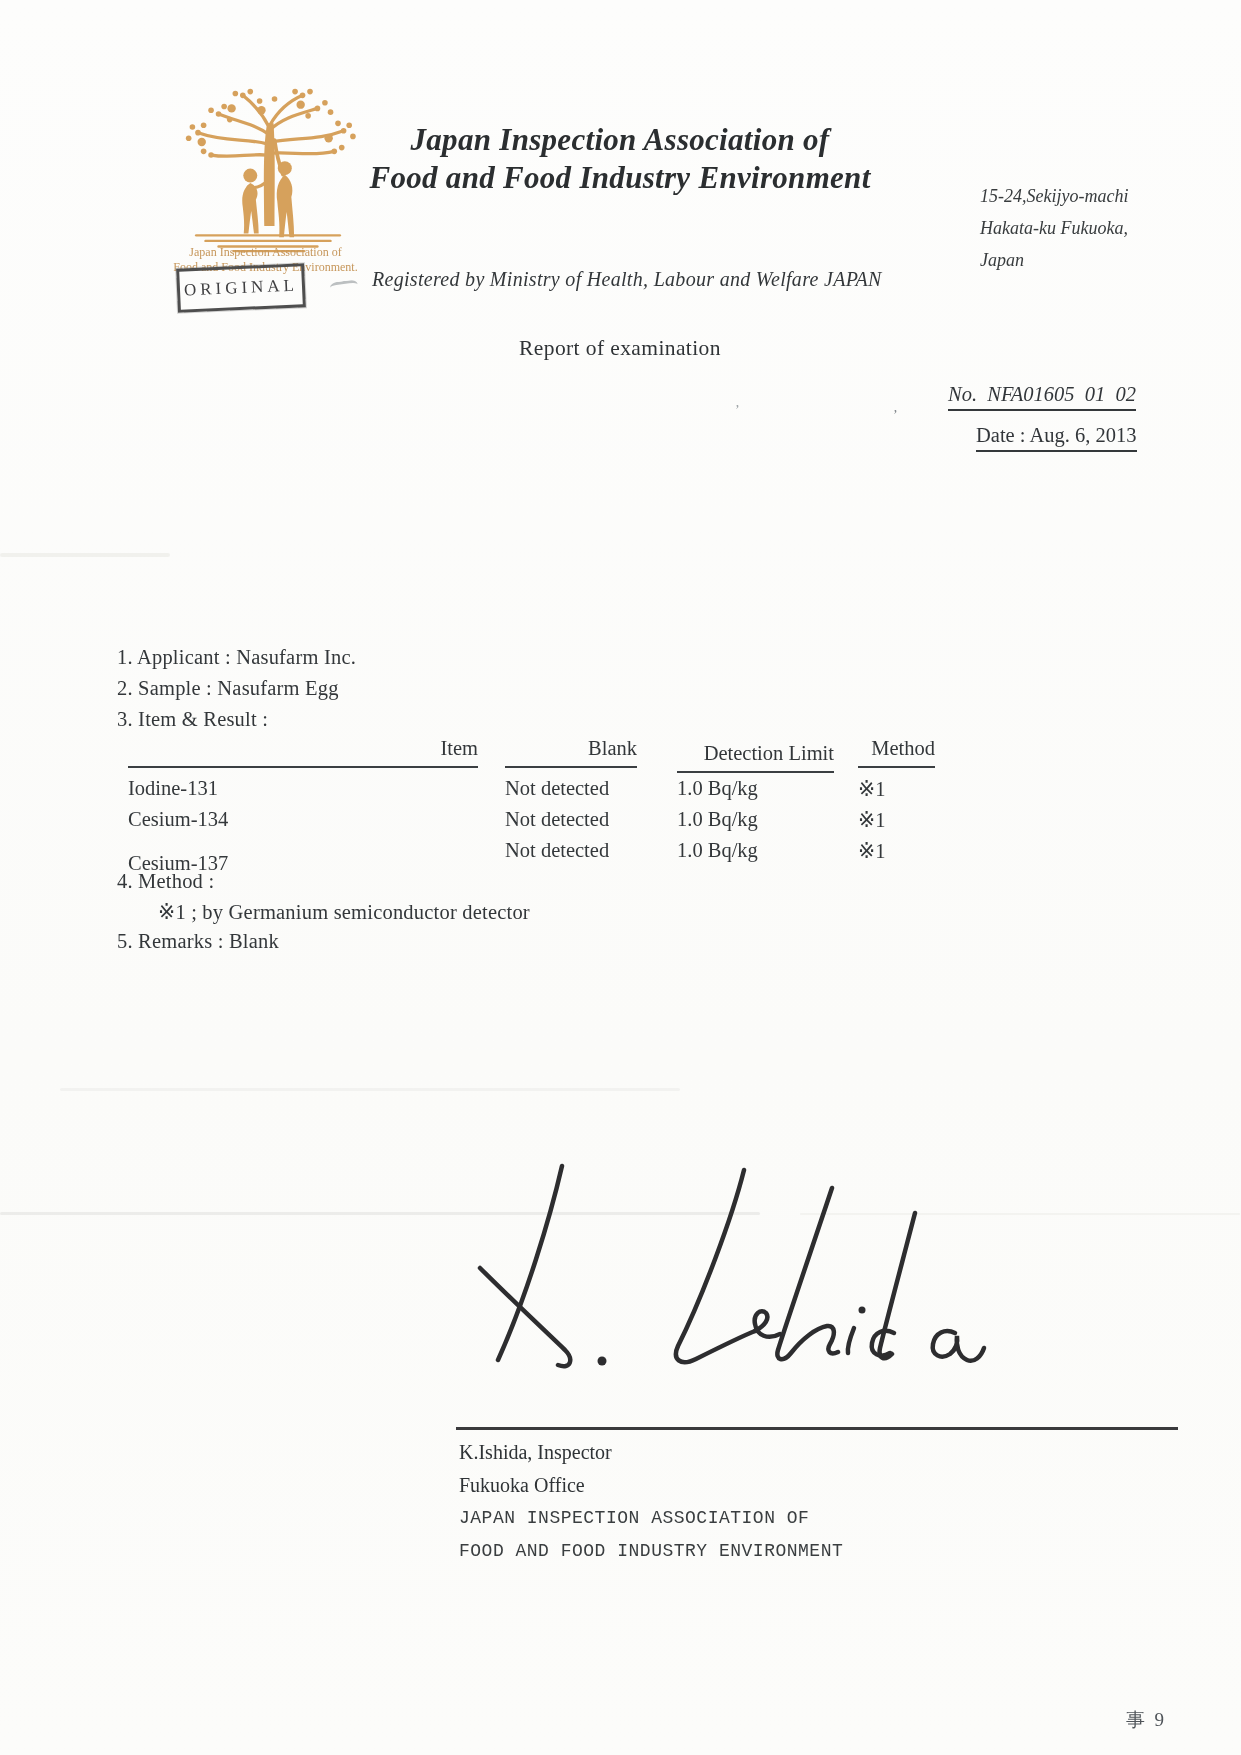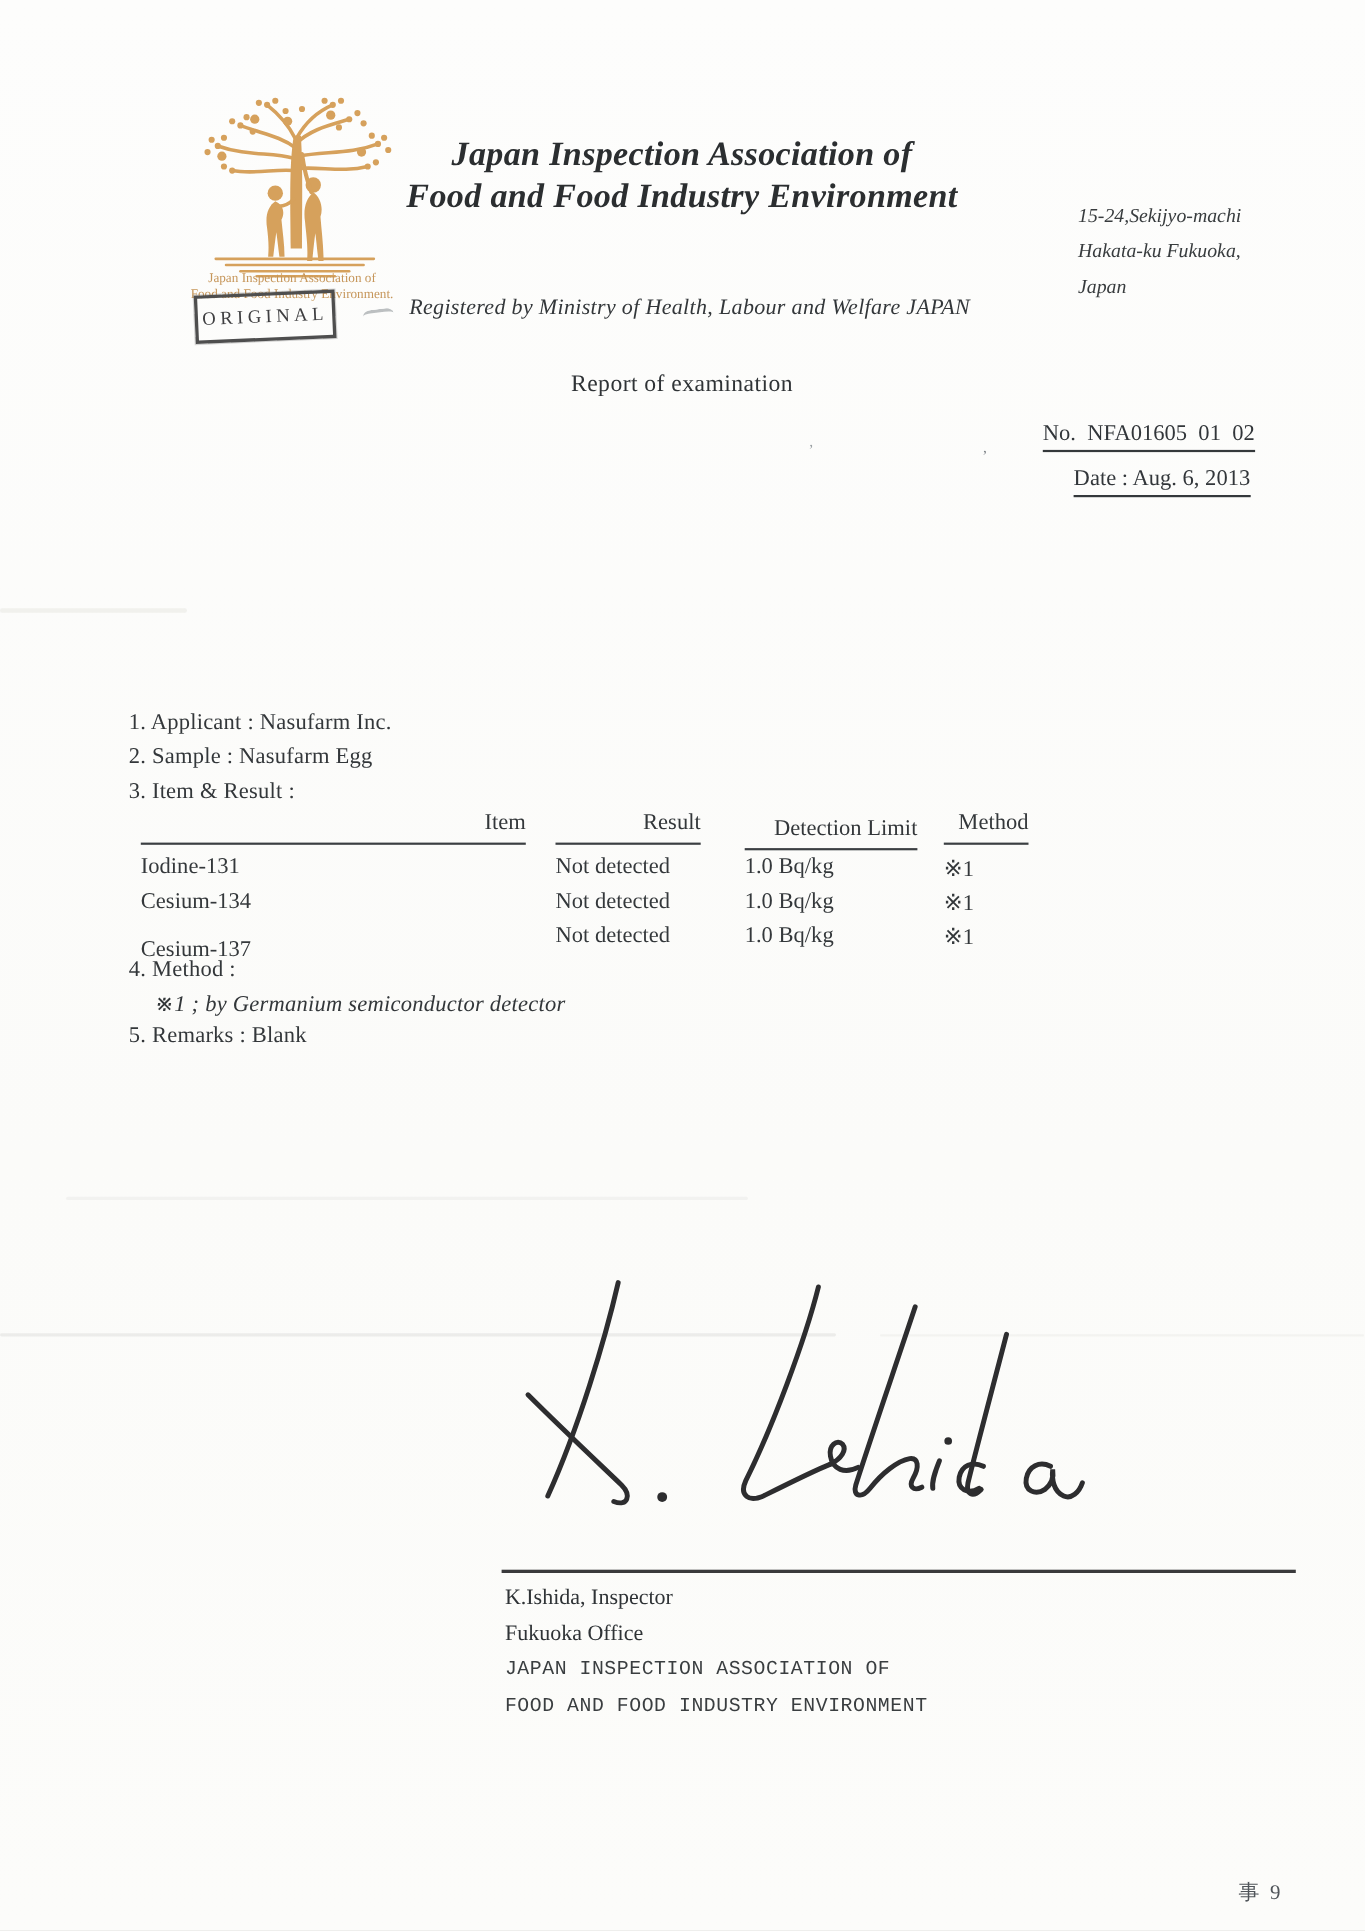--- a/index.html
+++ b/index.html
@@ -114,35 +114,35 @@
     <div class="addr-line">Japan</div>
   </div>
 
   <div class="abs" style="left:330px;top:281px;width:28px;height:7px;border-top:3px solid #9aa0a3;border-radius:60%/100%;opacity:.65;transform:rotate(-7deg);"></div>
   <div class="abs registered" style="left:372px;top:268px;">Registered by Ministry of Health, Labour and Welfare JAPAN</div>
 
   <div class="abs stamp" style="left:177px;top:266px;">ORIGINAL</div>
 
   <div class="abs" style="left:480px;top:336px;width:280px;text-align:center;font-size:21.5px;color:#2f3336;letter-spacing:.4px;">Report of examination</div>
 
-  <div class="abs underl pre" style="left:948px;top:383px;font-size:20.5px;">No.  NFA01605  01  02</div>
+  <div class="abs underl pre" style="left:948px;top:383px;font-size:20.5px;font-style:italic;">No.  NFA01605  01  02</div>
   <div class="abs underl pre" style="left:976px;top:424px;font-size:20.5px;">Date : Aug. 6, 2013</div>
 
   <div class="abs speck" style="left:735px;top:403px;">’</div>
   <div class="abs speck" style="left:893px;top:408px;color:#7d8287;">’</div>
   <div class="abs smudge" style="left:0px;top:553px;width:170px;height:4px;"></div>
 
 
   <div class="abs body-text" style="left:117px;top:646px;">1. Applicant : Nasufarm Inc.</div>
   <div class="abs body-text" style="left:117px;top:677px;">2. Sample : Nasufarm Egg</div>
   <div class="abs body-text" style="left:117px;top:708px;">3. Item &amp; Result :</div>
 
   <div>
     <div class="abs th" style="left:128px;top:737px;width:350px;">Item</div>
-    <div class="abs th" style="left:505px;top:737px;width:132px;">Result</div>
+    <div class="abs th" style="left:505px;top:737px;width:132px;">Blank</div>
     <div class="abs th" style="left:677px;top:742px;width:157px;">Detection Limit</div>
     <div class="abs th" style="left:858px;top:737px;width:77px;">Method</div>
 
     <div>
       <span class="cell" style="left:128px;top:777px;">Iodine-131</span>
       <span class="cell" style="left:505px;top:777px;">Not detected</span>
       <span class="cell" style="left:677px;top:777px;">1.0 Bq/kg</span>
       <span class="cell refmark" style="left:858px;top:777px;">※1</span>
     </div>
     <div>
@@ -153,21 +153,21 @@
     </div>
     <div>
       <span class="cell" style="left:128px;top:852px;">Cesium-137</span>
       <span class="cell" style="left:505px;top:839px;">Not detected</span>
       <span class="cell" style="left:677px;top:839px;">1.0 Bq/kg</span>
       <span class="cell refmark" style="left:858px;top:839px;">※1</span>
     </div>
   </div>
 
   <div class="abs body-text" style="left:117px;top:870px;">4. Method :</div>
-  <div class="abs body-text refmark" style="left:141px;top:900px;font-style:italic;">※1 ; by Germanium semiconductor detector</div>
+  <div class="abs body-text refmark" style="left:158px;top:900px;">※1 ; by Germanium semiconductor detector</div>
   <div class="abs body-text" style="left:117px;top:930px;text-align:center;">5. Remarks : Blank</div>
 
   <div class="abs smudge" style="left:60px;top:1088px;width:620px;height:3px;background:#f0f0ed;"></div>
   <div class="abs smudge" style="left:0px;top:1212px;width:760px;height:3px;background:#e9e9e6;"></div>
   <div class="abs smudge" style="left:800px;top:1213px;width:440px;height:2px;background:#f1f1ee;"></div>
 
   <svg class="abs" style="left:450px;top:1148px;width:560px;height:290px" viewBox="0 0 560 290">
     <title>K. Ishida</title>
     <g stroke="#2d2d2f" stroke-width="4.5" fill="none" stroke-linecap="round">
       <path d="M112,18 C100,70 76,150 48,212"></path>

